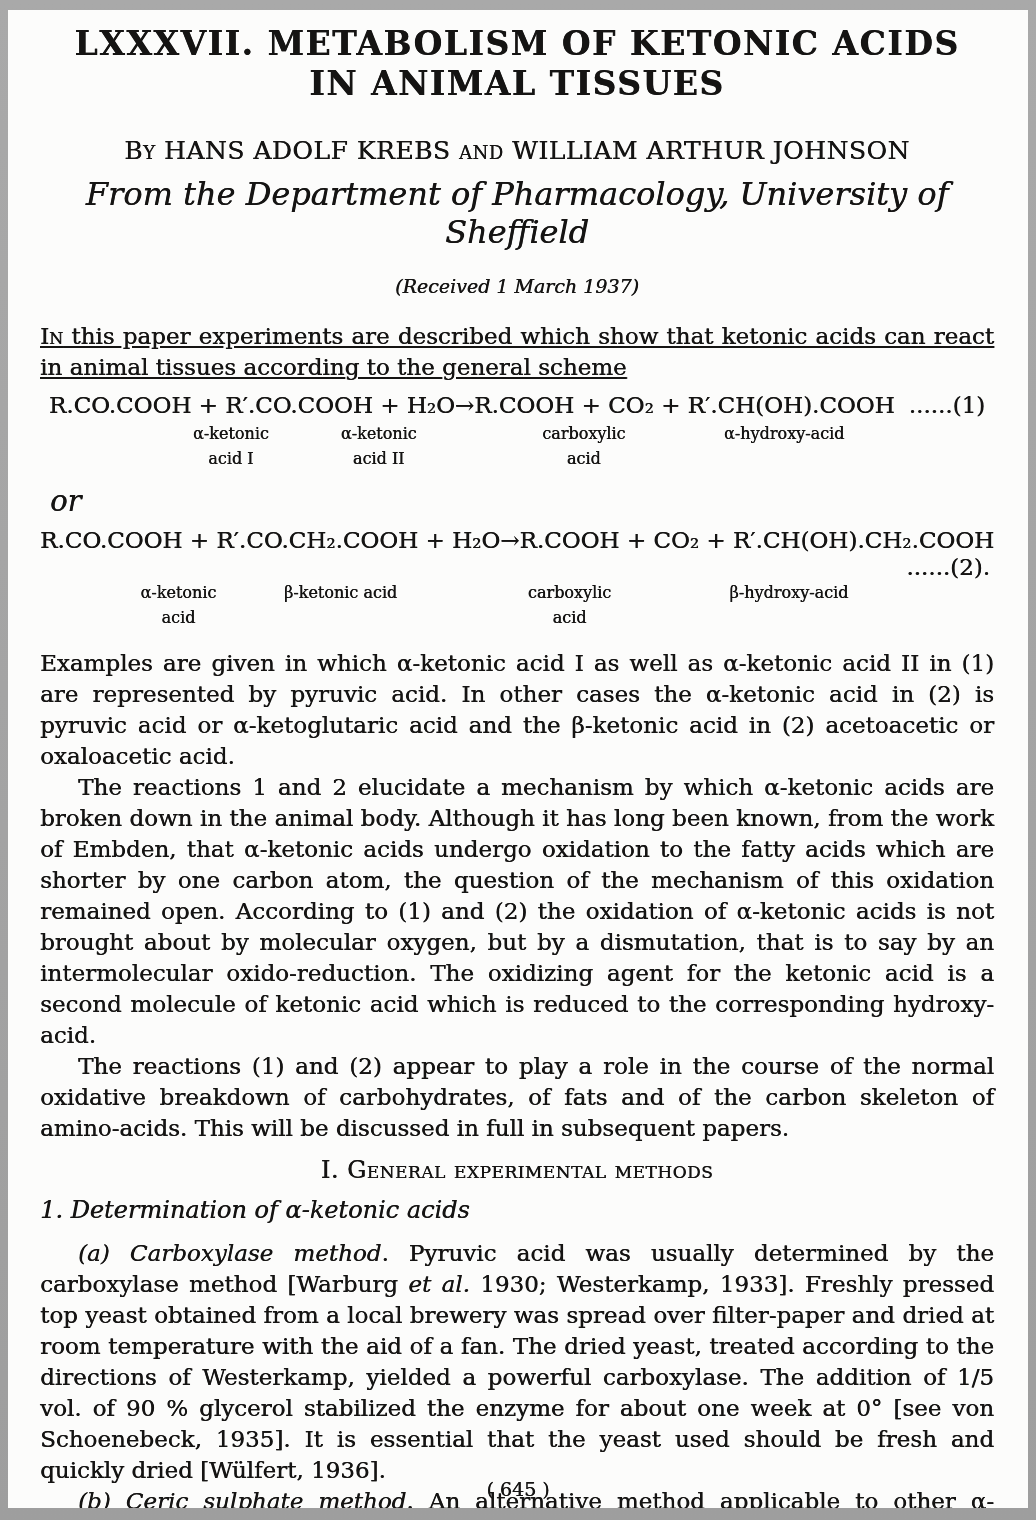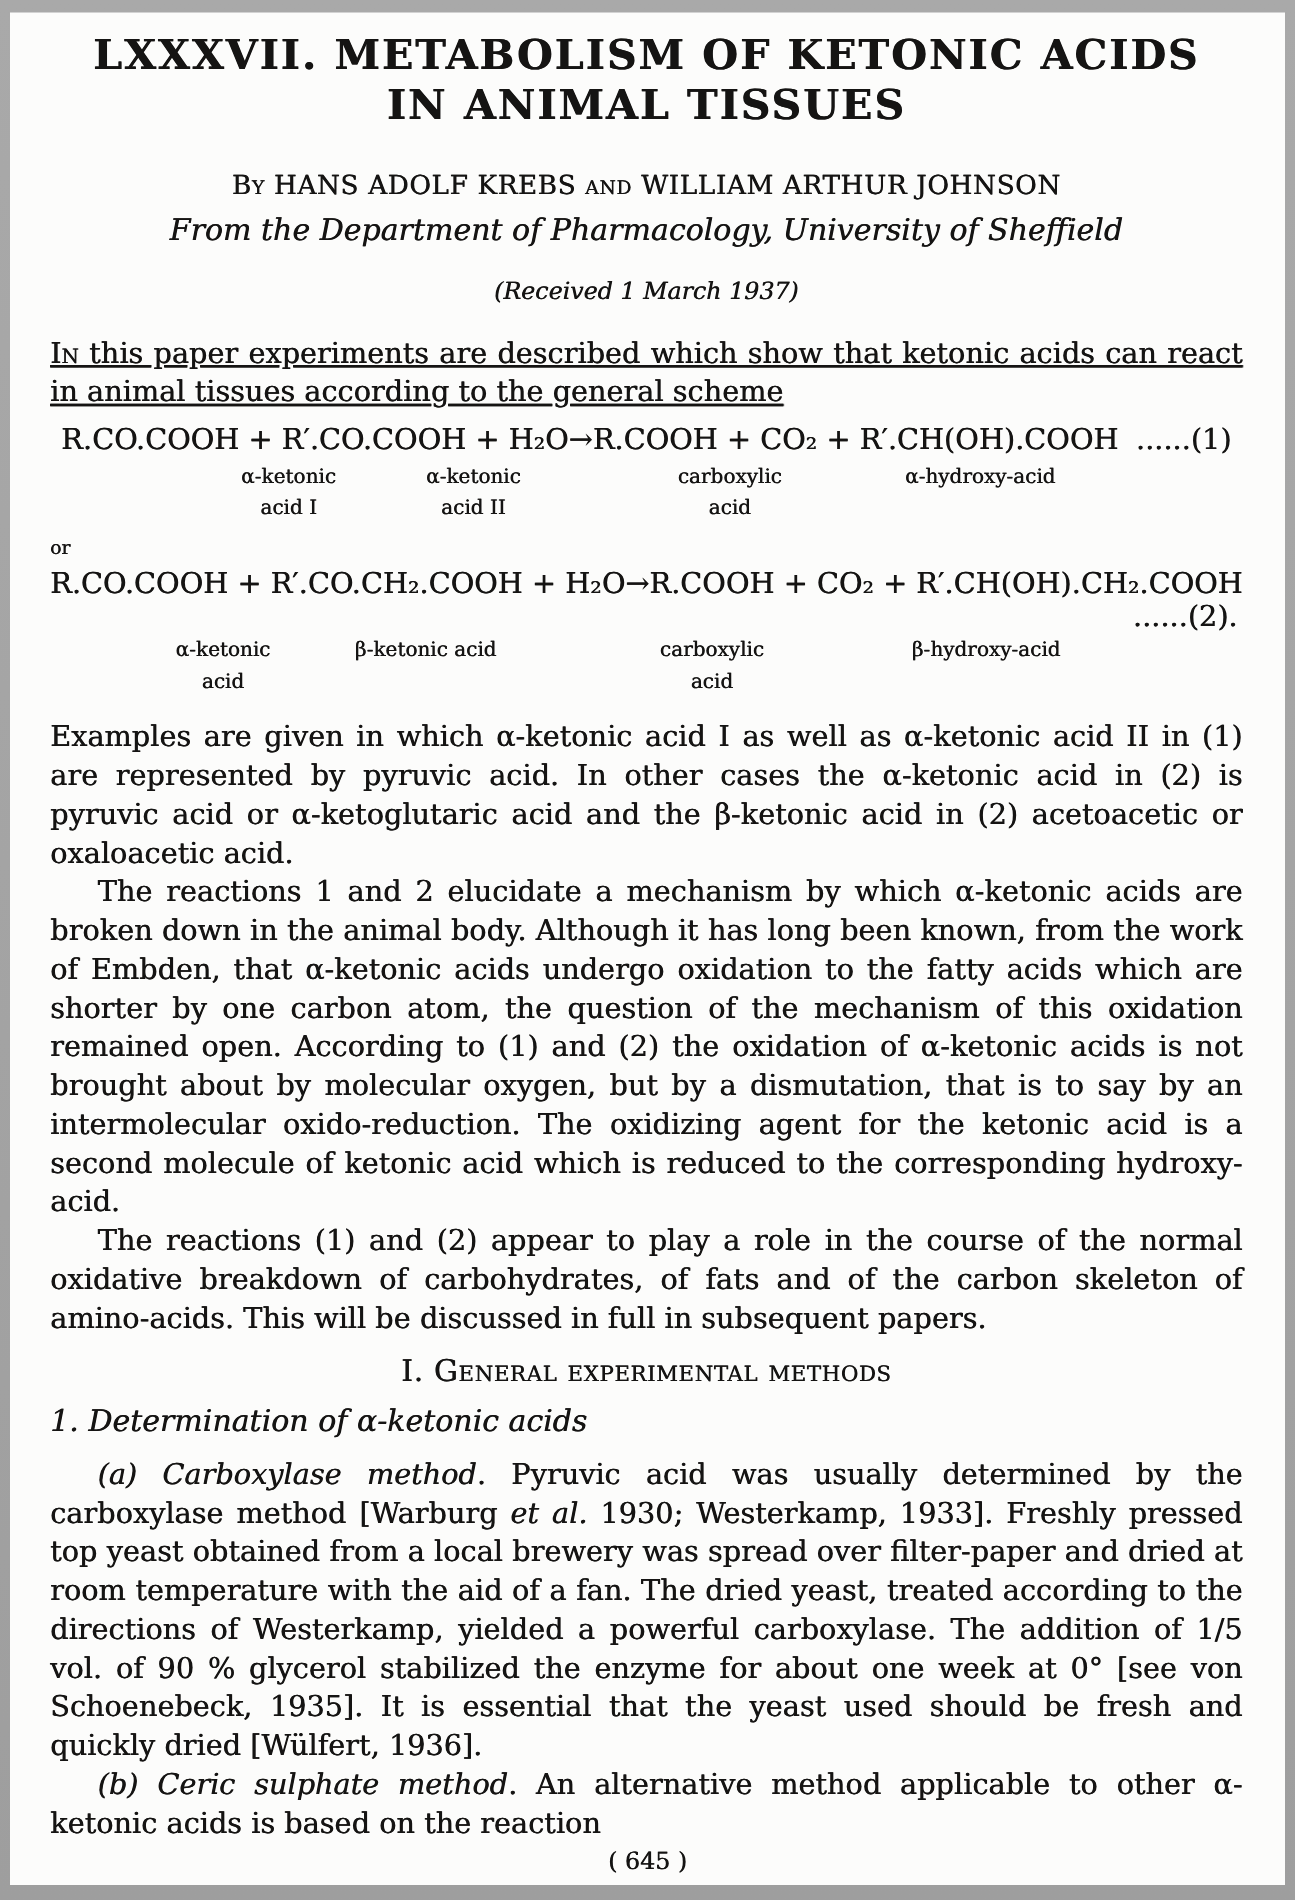--- a/index.html
+++ b/index.html
@@ -26,29 +26,29 @@
   .title {
     text-align: center;
     font-size: 33px;
     line-height: 40px;
     font-weight: bold;
     letter-spacing: 1.5px;
     margin: 4px 0 0 0;
   }
   .byline {
     text-align: center;
-    font-size: 21px;
+    font-size: 25px;
     margin-top: 32px;
     letter-spacing: 0.5px;
   }
   .sc { font-variant-caps: small-caps; }
   .affiliation {
     text-align: center;
     font-style: italic;
-    font-size: 24px;
+    font-size: 32px;
     margin-top: 10px;
   }
   .received {
     text-align: center;
     font-style: italic;
     font-size: 19px;
     margin-top: 24px;
   }
   .body-text {
     font-size: 23px;
@@ -74,23 +74,24 @@
     margin-top: 1px;
   }
   .eq-label {
     position: absolute;
     top: 0;
     transform: translateX(-50%);
     text-align: center;
     white-space: nowrap;
   }
   .or-line {
-    font-size: 15px;
+    font-size: 29px;
     line-height: 28px;
-    margin: 0;
+    margin: 10px;
+    font-style: italic;
   }
   .eq2-number {
     text-align: right;
     font-size: 23px;
     line-height: 24px;
     padding-right: 4px;
   }
   .sect-heading {
     text-align: center;
     font-size: 24px;

